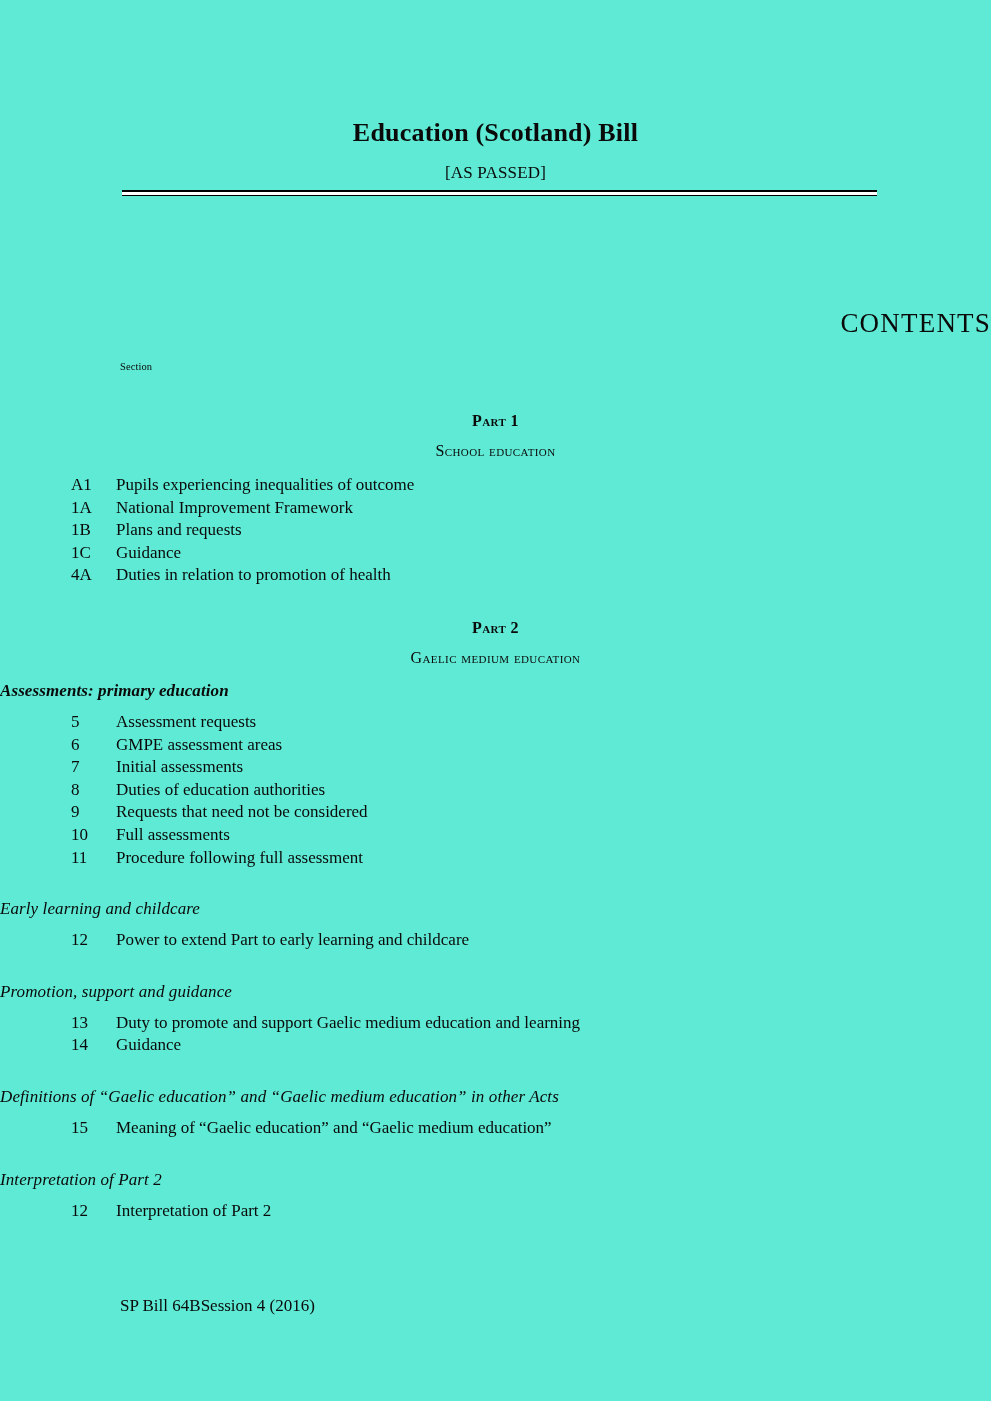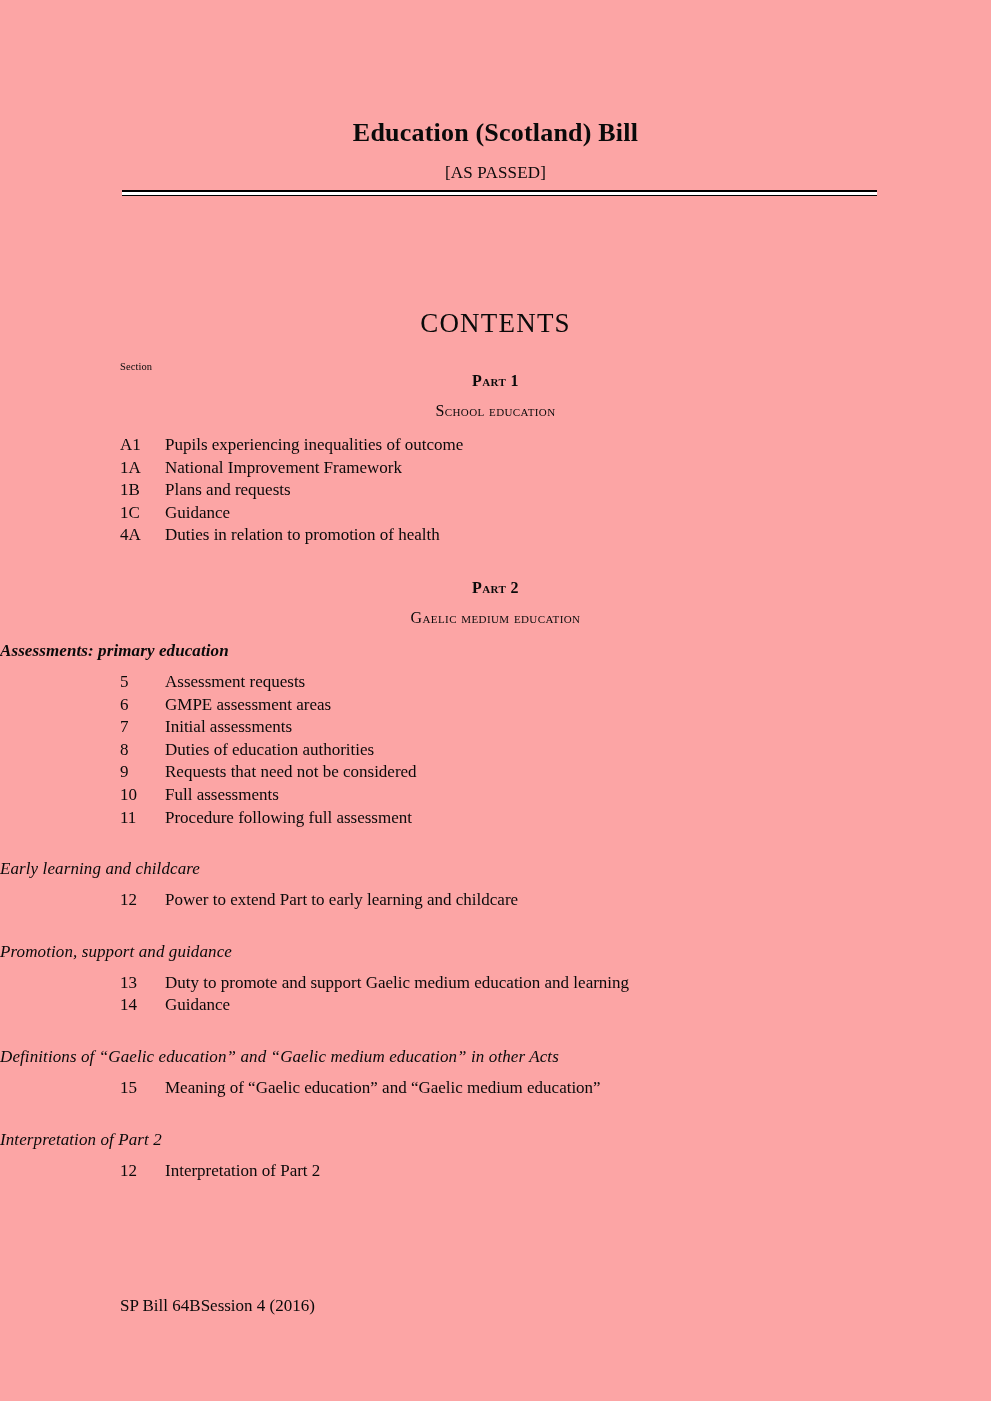--- a/index.html
+++ b/index.html
@@ -10,21 +10,21 @@
   body {
     font-family: "Liberation Serif", "DejaVu Serif", serif;
     color: #0a0a0a;
     -webkit-font-smoothing: antialiased;
   }
   .page {
     position: relative;
     width: 991px;
     height: 1401px;
     margin: 0 auto;
-    background: #fca5a5;
+    background: #5eead4;
     overflow: hidden;
   }
 
   
   .title-block {
     position: absolute;
     left: 0;
     top: 118px;
     width: 991px;
     text-align: center;
@@ -60,39 +60,39 @@
     height: 1.4px;
     background: #000000;
   }
 
   
   .contents-heading {
     position: absolute;
     left: 0;
     top: 308px;
     width: 991px;
-    text-align: center;
+    text-align: right;
     font-size: 27px;
     font-weight: normal;
     letter-spacing: 1.2px;
   }
 
   .section-label {
     position: absolute;
     left: 120px;
     top: 361px;
     font-size: 10.5px;
     letter-spacing: 0.1px;
   }
 
   
   .body-flow {
     position: absolute;
     left: 0;
-    top: 372px;
+    top: 412px;
     width: 991px;
   }
 
   .part-heading {
     text-align: center;
     font-size: 16px;
     font-weight: bold;
     font-variant: small-caps;
     letter-spacing: 0.4px;
   }
@@ -116,21 +116,21 @@
   .entry-list {
     margin: 0;
     padding: 0;
     list-style: none;
   }
   .entry {
     display: flex;
     align-items: baseline;
     font-size: 17px;
     line-height: 22.6px;
-    padding-left: 120px;
+    padding-left: 71px;
   }
   .entry-num {
     width: 45px;
     flex: 0 0 45px;
     white-space: nowrap;
   }
   .entry-title {
     flex: 1 1 auto;
     white-space: nowrap;
   }

